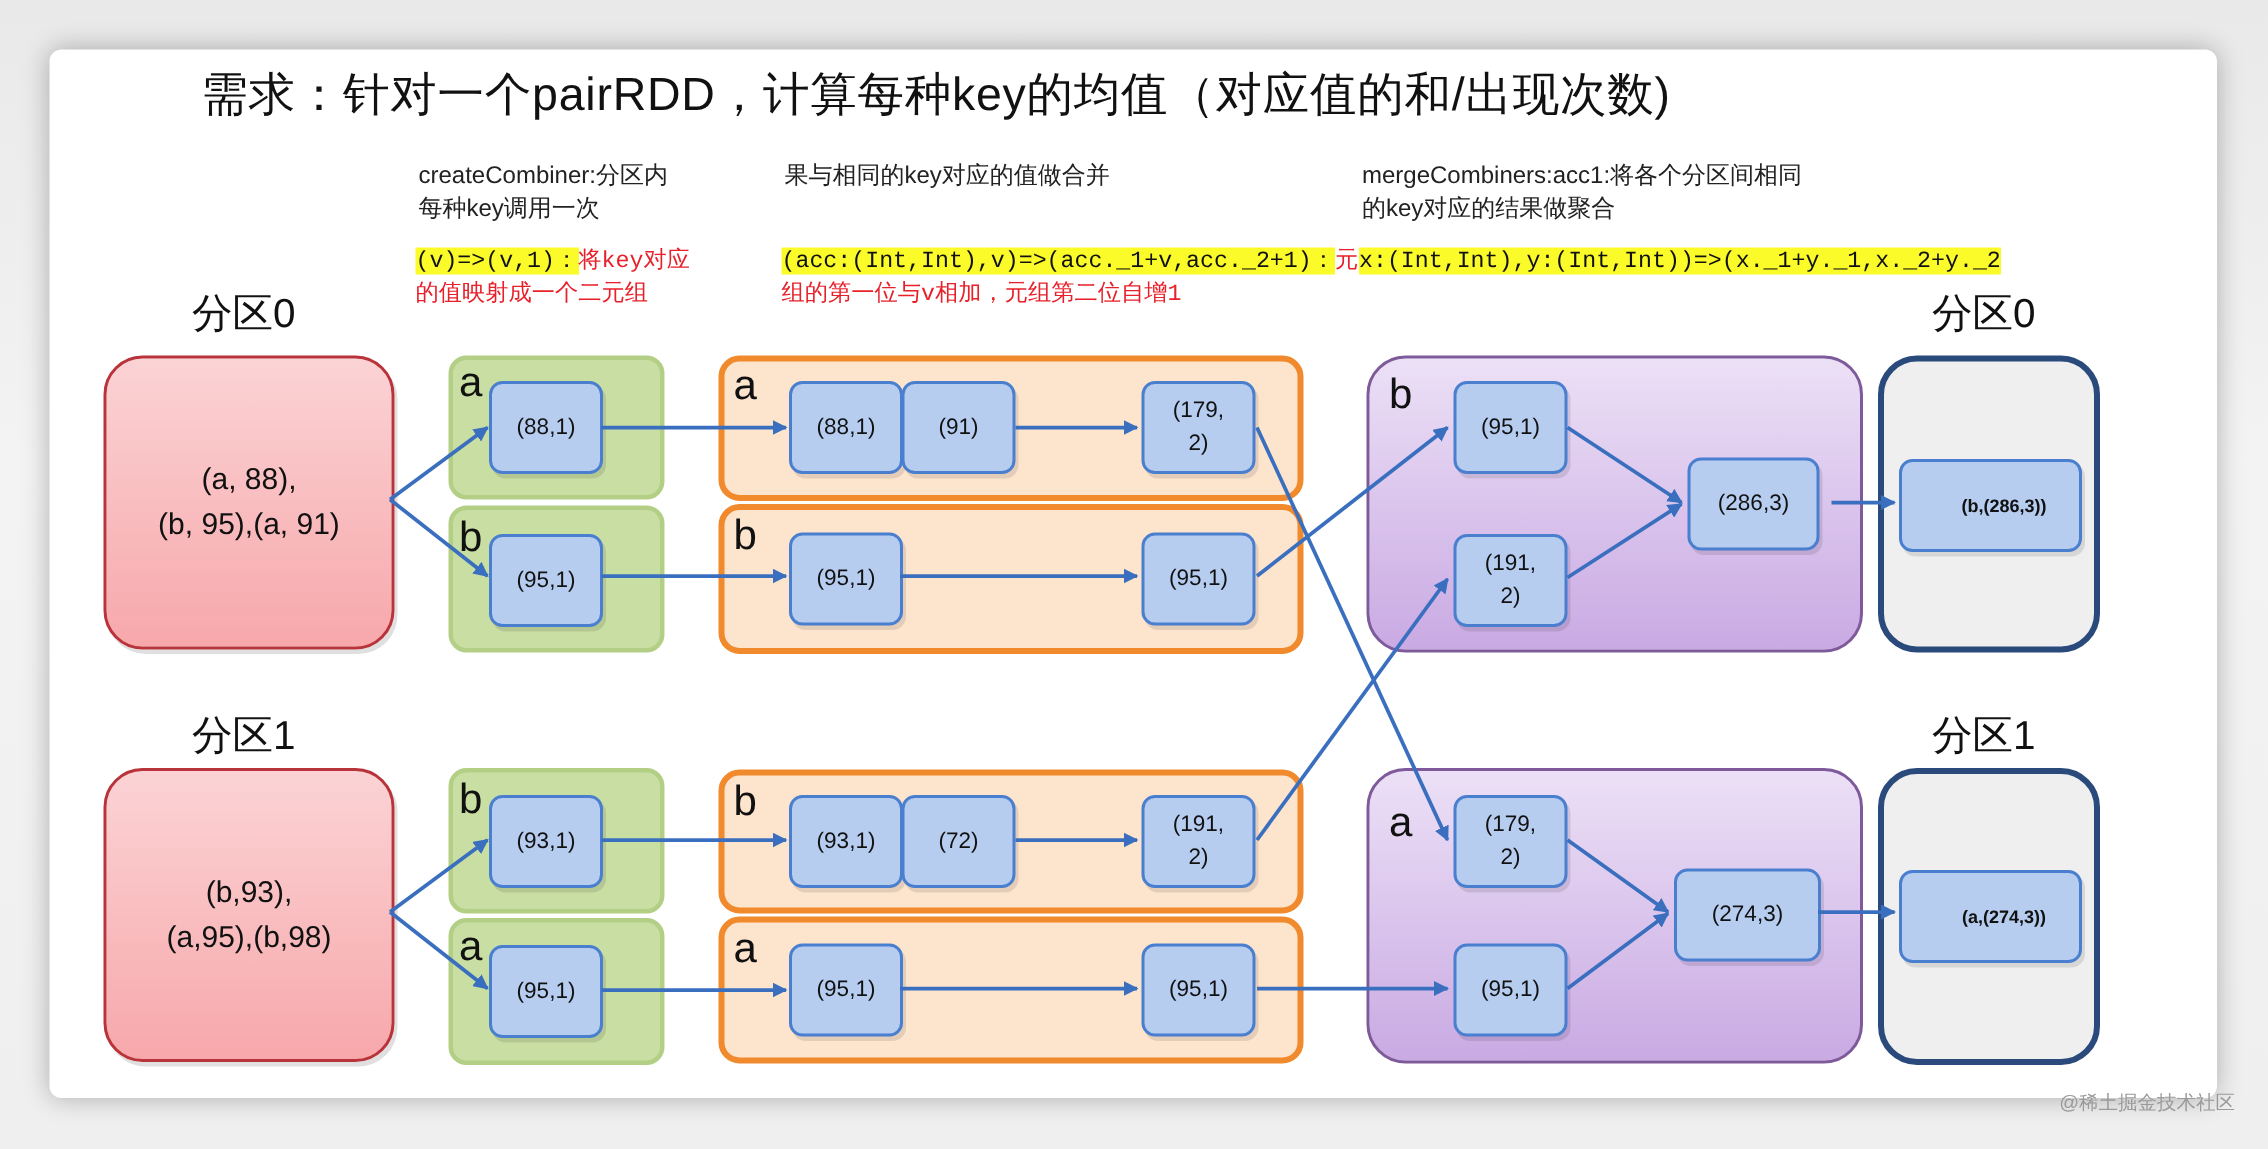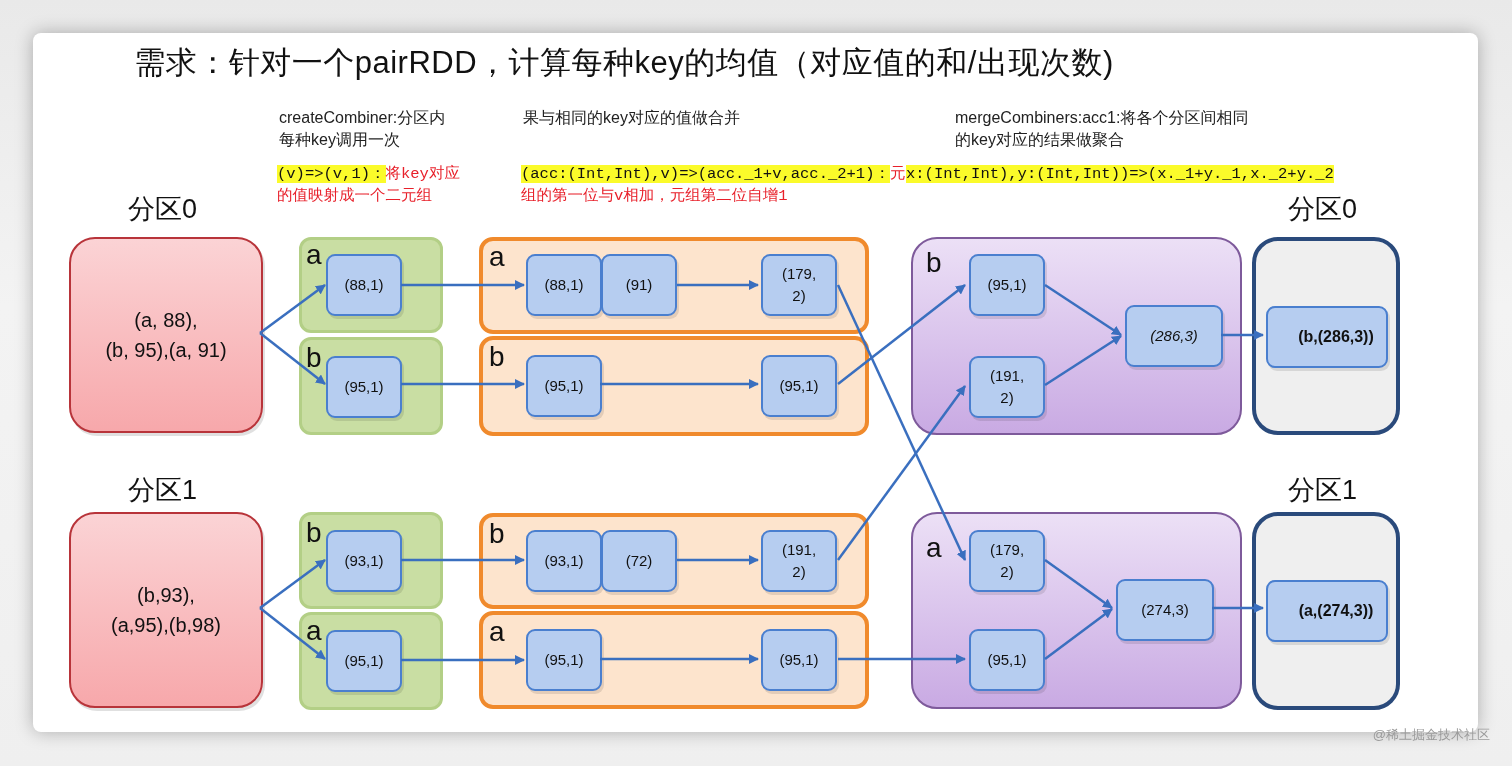--- a/index.html
+++ b/index.html
@@ -39,21 +39,21 @@
   }
   .grp-final { background: #efefef; border: 4px solid #2a4a7b; border-radius: 26px; }
   .grp-key { font-size: 28px; line-height: 28px; color: #111; }
 
   .node {
     background: #b6cdf0; border: 2px solid #4a7fcf; border-radius: 9px;
     box-shadow: 2px 3px 0 rgba(0,0,0,0.10);
     display: flex; align-items: center; justify-content: center; text-align: center;
     font-size: 15px; line-height: 22px; color: #111; box-sizing: border-box;
   }
-  .node.bold { font-weight: bold; font-size: 16px; padding-left: 18px; }
+  .node.bold { font-weight: bold; font-size: 12px; padding-left: 18px; }
 
   svg.arrows { position: absolute; left: 0; top: 0; pointer-events: none; }
   .watermark {
     right: 22px; bottom: 22px; font-size: 13px; color: #9a9a9a; white-space: nowrap;
   }
 </style>
 </head>
 <body>
 
 <div class="card"></div>
@@ -70,21 +70,21 @@
 </div>
 
 <div class="abs desc" style="left:523px; top:107px;">
   <div>果与相同的key对应的值做合并</div>
 </div>
 <div class="abs note" style="left:521px; top:163px;">
   <div><span class="hl">(acc:(Int,Int),v)=&gt;(acc._1+v,acc._2+1)：</span><span>元</span></div>
   <div>组的第一位与v相加，元组第二位自增1</div>
 </div>
 
-<div class="abs desc" style="left:908px; top:107px;margin-left:47px;">
+<div class="abs desc" style="left:908px; top:107px;">
   <div>mergeCombiners:acc1:将各个分区间相同</div>
   <div>的key对应的结果做聚合</div>
 </div>
 <div class="abs note" style="left:906px; top:163px;">
   <div><span class="hl">x:(Int,Int),y:(Int,Int))=&gt;(x._1+y._1,x._2+y._2</span></div>
 </div>
 
 <div class="abs part-label" style="left:128px; top:191px;">分区0</div>
 <div class="abs part-label" style="left:128px; top:472px;">分区1</div>
 <div class="abs part-label" style="left:1288px; top:191px;">分区0</div>
@@ -170,21 +170,21 @@
         <div>(95,1)</div>
         <div></div>
       </div>
   </div>
   <div class="abs node" style="left:56px; top:117px; width:76px; height:62px;">
     <div>
         <div>(191,</div>
         <div>2)</div>
       </div>
   </div>
-  <div class="abs node" style="left:212px; top:66px; width:98px; height:62px;font-style:italic;">(286,3)</div>
+  <div class="abs node" style="left:212px; top:66px; width:88px; height:62px;">(286,3)</div>
 </div>
 <div class="abs grp-purple" style="left:911px; top:512px; width:327px; height:193px;">
   <div class="abs grp-key" style="left:13px; top:20px;">a</div>
   <div class="abs node" style="left:56px; top:16px; width:76px; height:62px;">
     <div>
         <div>(179,</div>
         <div>2)</div>
       </div>
   </div>
   <div class="abs node" style="left:56px; top:115px; width:76px; height:62px;">

